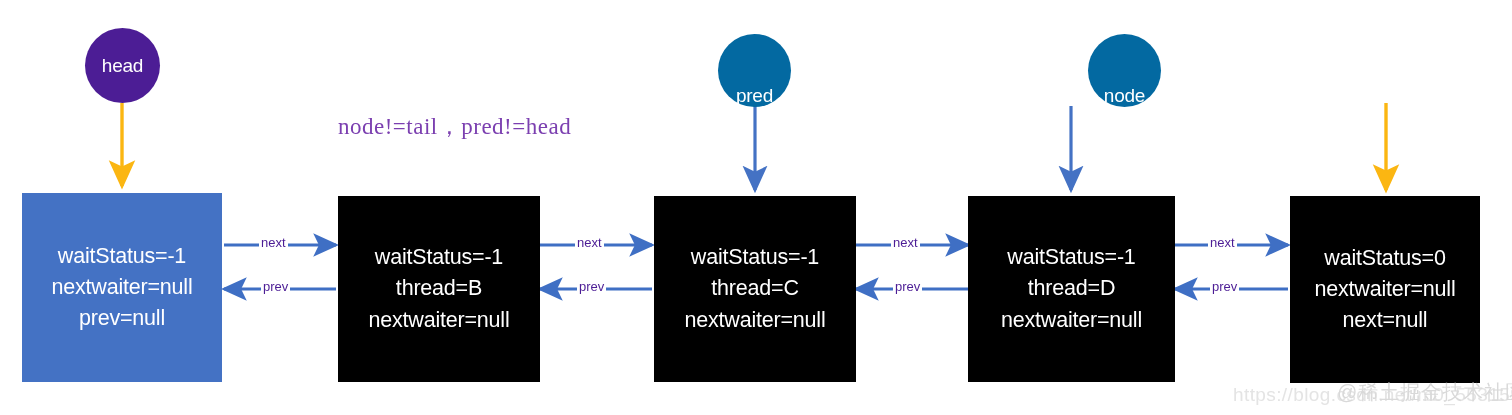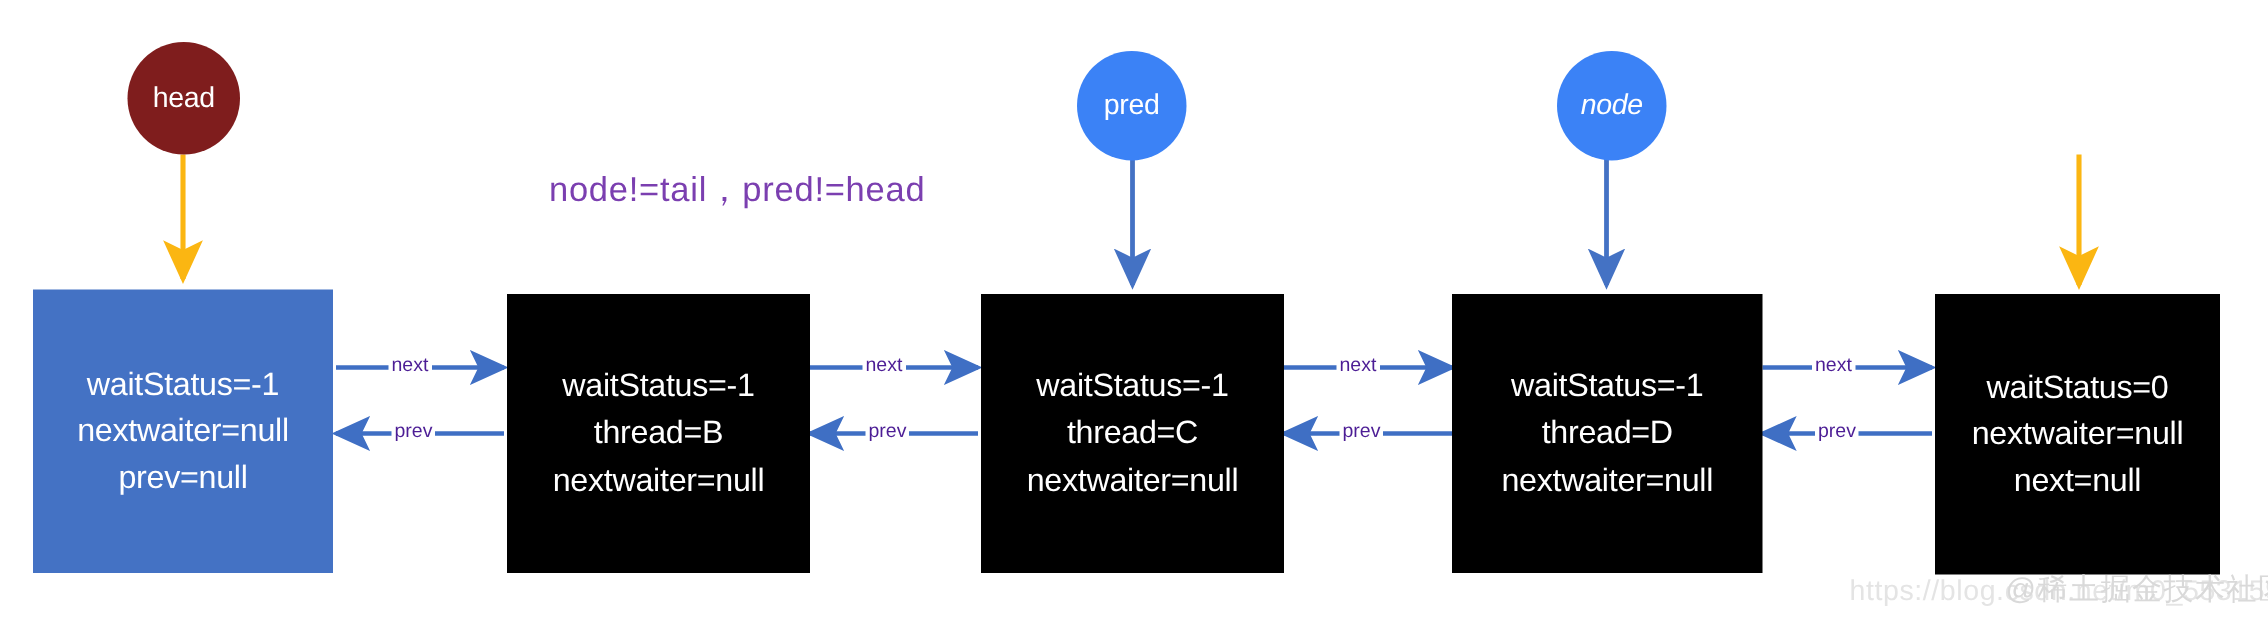--- a/index.html
+++ b/index.html
@@ -45,22 +45,22 @@
   .circle {
     position: absolute;
     border-radius: 50%;
     display: flex;
     align-items: center;
     justify-content: center;
     color: #ffffff;
     font-size: 19px;
     letter-spacing: -0.2px;
   }
-  .circle.amber { background: #7f1d1d; }
-  .circle.blue  { background: #3b82f6; }
+  .circle.amber { background: #4c1d95; }
+  .circle.blue  { background: #0369a1; align-items: flex-end; }
 
   
   #wires {
     position: absolute;
     left: 0;
     top: 0;
     width: 1512px;
     height: 415px;
     pointer-events: none;
   }
@@ -73,25 +73,24 @@
     line-height: 1;
     background: #ffffff;
     padding: 0 2px;
     white-space: nowrap;
   }
 
   
   .annotation {
     position: absolute;
     color: #7b3fb0;
-    font-family: Liberation Sans, sans-serif;
+    font-family: Liberation Serif, serif;
     font-size: 23px;
     letter-spacing: 0.5px;
     white-space: nowrap;
-    margin-left: 28px;
   }
 
   
   .wm-url {
     position: absolute;
     color: #e4e4e4;
     font-size: 19px;
     white-space: nowrap;
     letter-spacing: 0.4px;
   }
@@ -162,21 +161,21 @@
       <line x1="1288" y1="289" x2="1175" y2="289" marker-end="url(#arrow-blue)"></line>
     </g>
   </svg>
 
   <div class="circle amber" style="left:85px;  top:28px;  width:75px; height:75px;">
     <span>head</span>
   </div>
   <div class="circle blue" style="left:718px; top:34px;  width:73px; height:73px;">
     <span>pred</span>
   </div>
-  <div class="circle blue" style="left:1038px; top:34px; width:73px; height:73px;font-style:italic;">
+  <div class="circle blue" style="left:1088px; top:34px; width:73px; height:73px;">
     <span>node</span>
   </div>
 
   <div class="annotation" style="left:338px; top:111px;">node!=tail，pred!=head</div>
 
   <div class="node-box head-box" style="left:22px; top:193px; width:200px; height:189px;">
     <span class="node-line">waitStatus=-1</span>
     <span class="node-line">nextwaiter=null</span>
     <span class="node-line">prev=null</span>
   </div>

